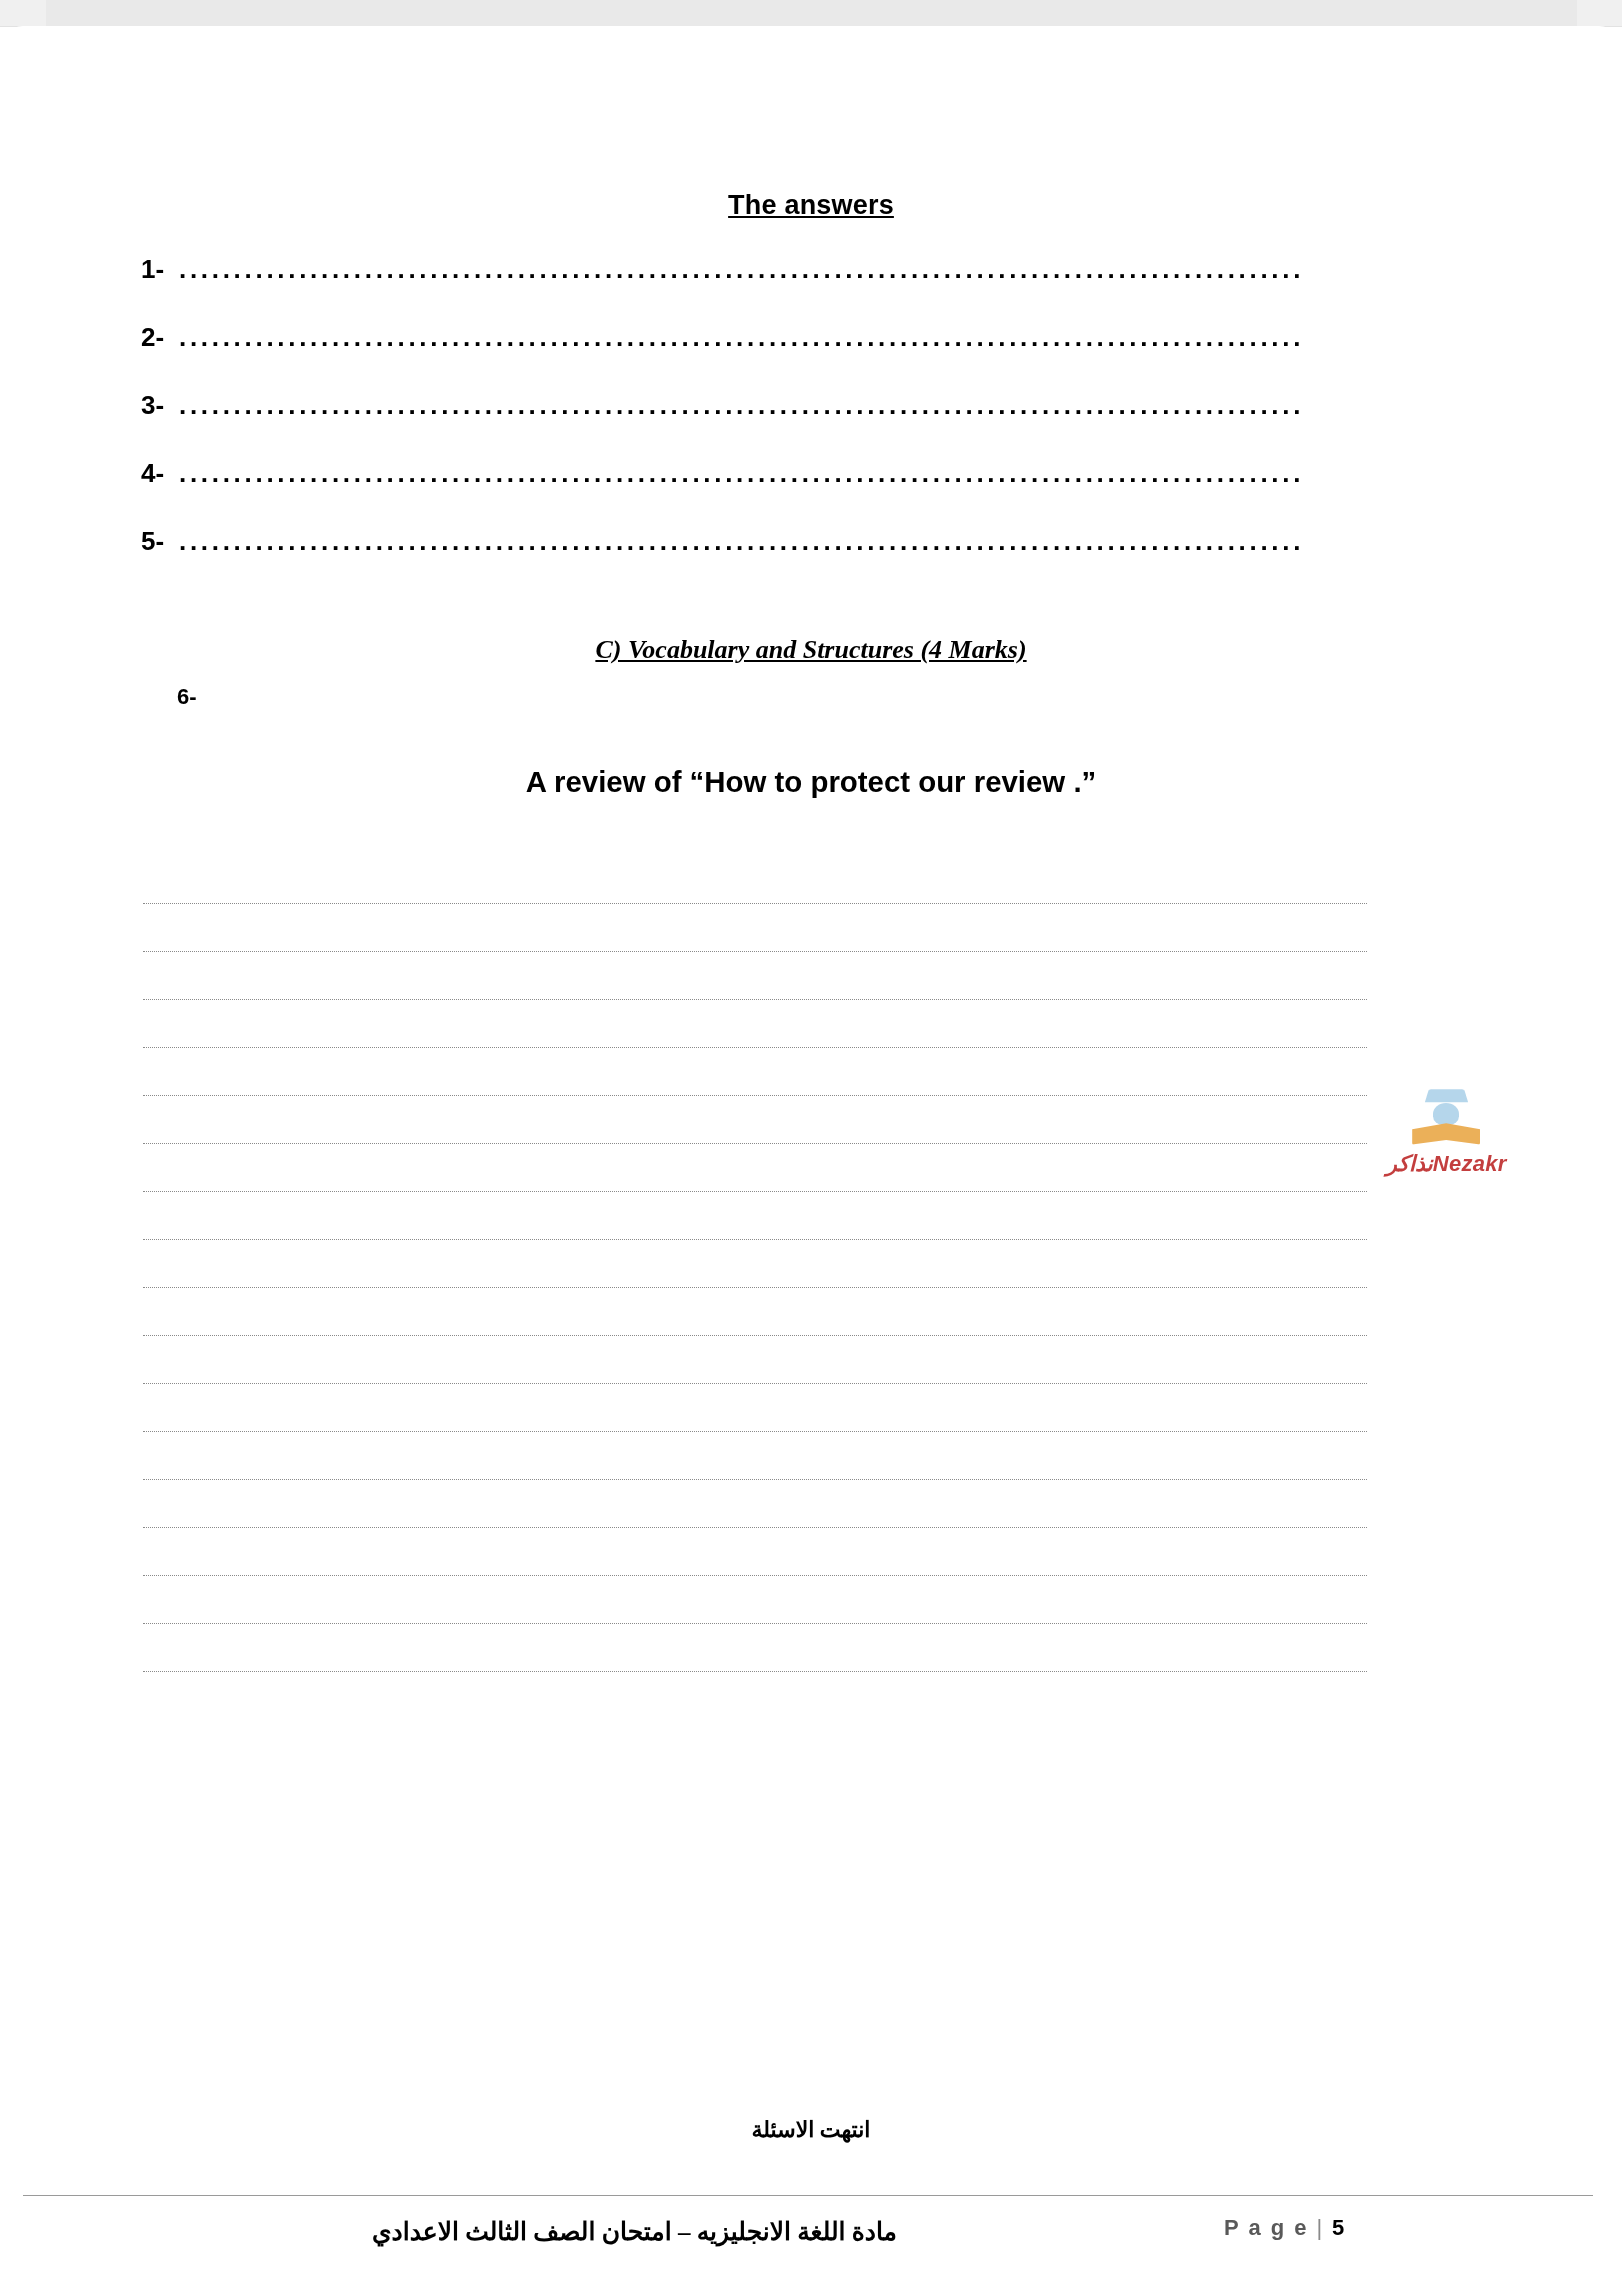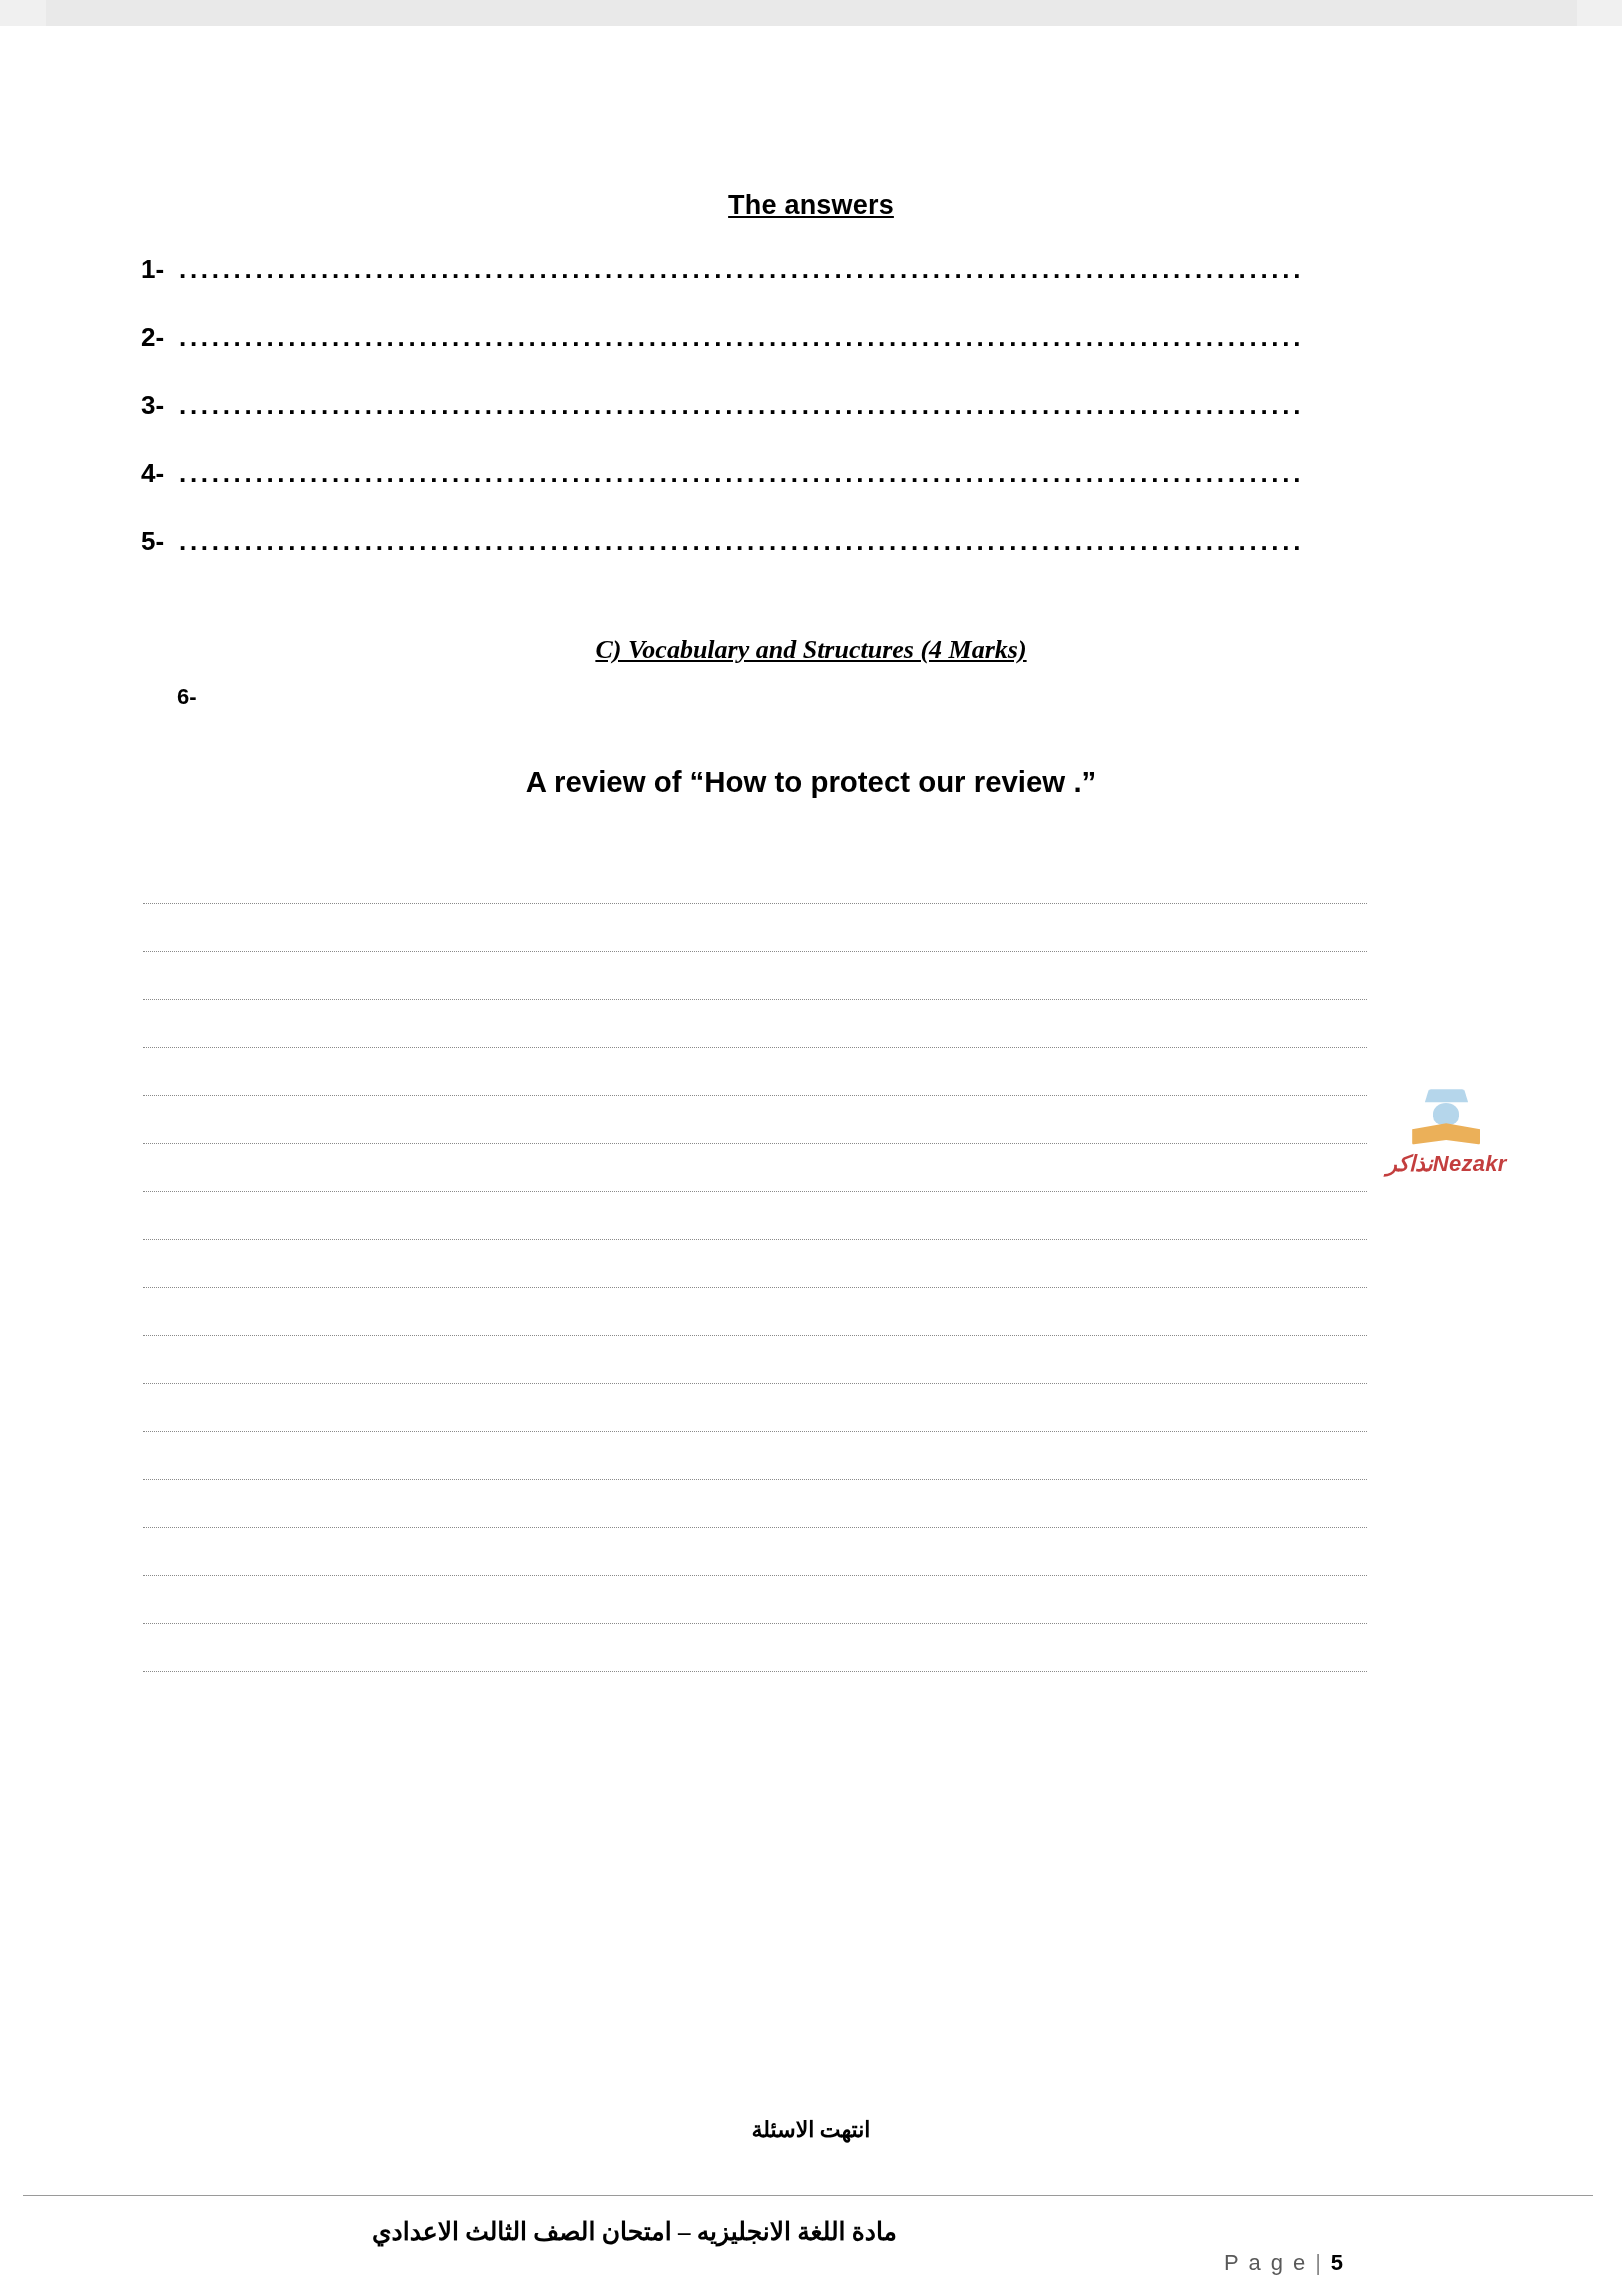--- a/index.html
+++ b/index.html
@@ -34,20 +34,21 @@
     height: 26px;
     background: #e9e9e9;
   }
   .sheet {
     position: absolute;
     top: 26px;
     left: 0;
     width: 1622px;
     height: 2269px;
     background: #ffffff;
+    border-radius: 23px;
   }
   
   .answers-title {
     position: absolute;
     top: 164px;
     left: 0;
     width: 1622px;
     text-align: center;
     font-size: 27px;
     font-weight: bold;
@@ -219,21 +220,21 @@
     top: 2189px;
     left: 1224px;
     width: 216px;
     font-size: 22px;
     color: #595959;
     letter-spacing: 2px;
     display: flex;
     align-items: baseline;
     gap: 7.9px;
   }
-  .footer-page .pg-label { font-weight: normal; margin-top: 35px; }
+  .footer-page .pg-label { font-weight: bold; }
   .footer-page .pg-bar { color: #8a8a8a; }
   .footer-page .pg-num { font-weight: bold; color: #000; letter-spacing: 0; }
 </style>
 </head>
 <body>
 
 <div id="page">
 
   <div class="top-strip">
     <div class="top-strip-inner"></div>

